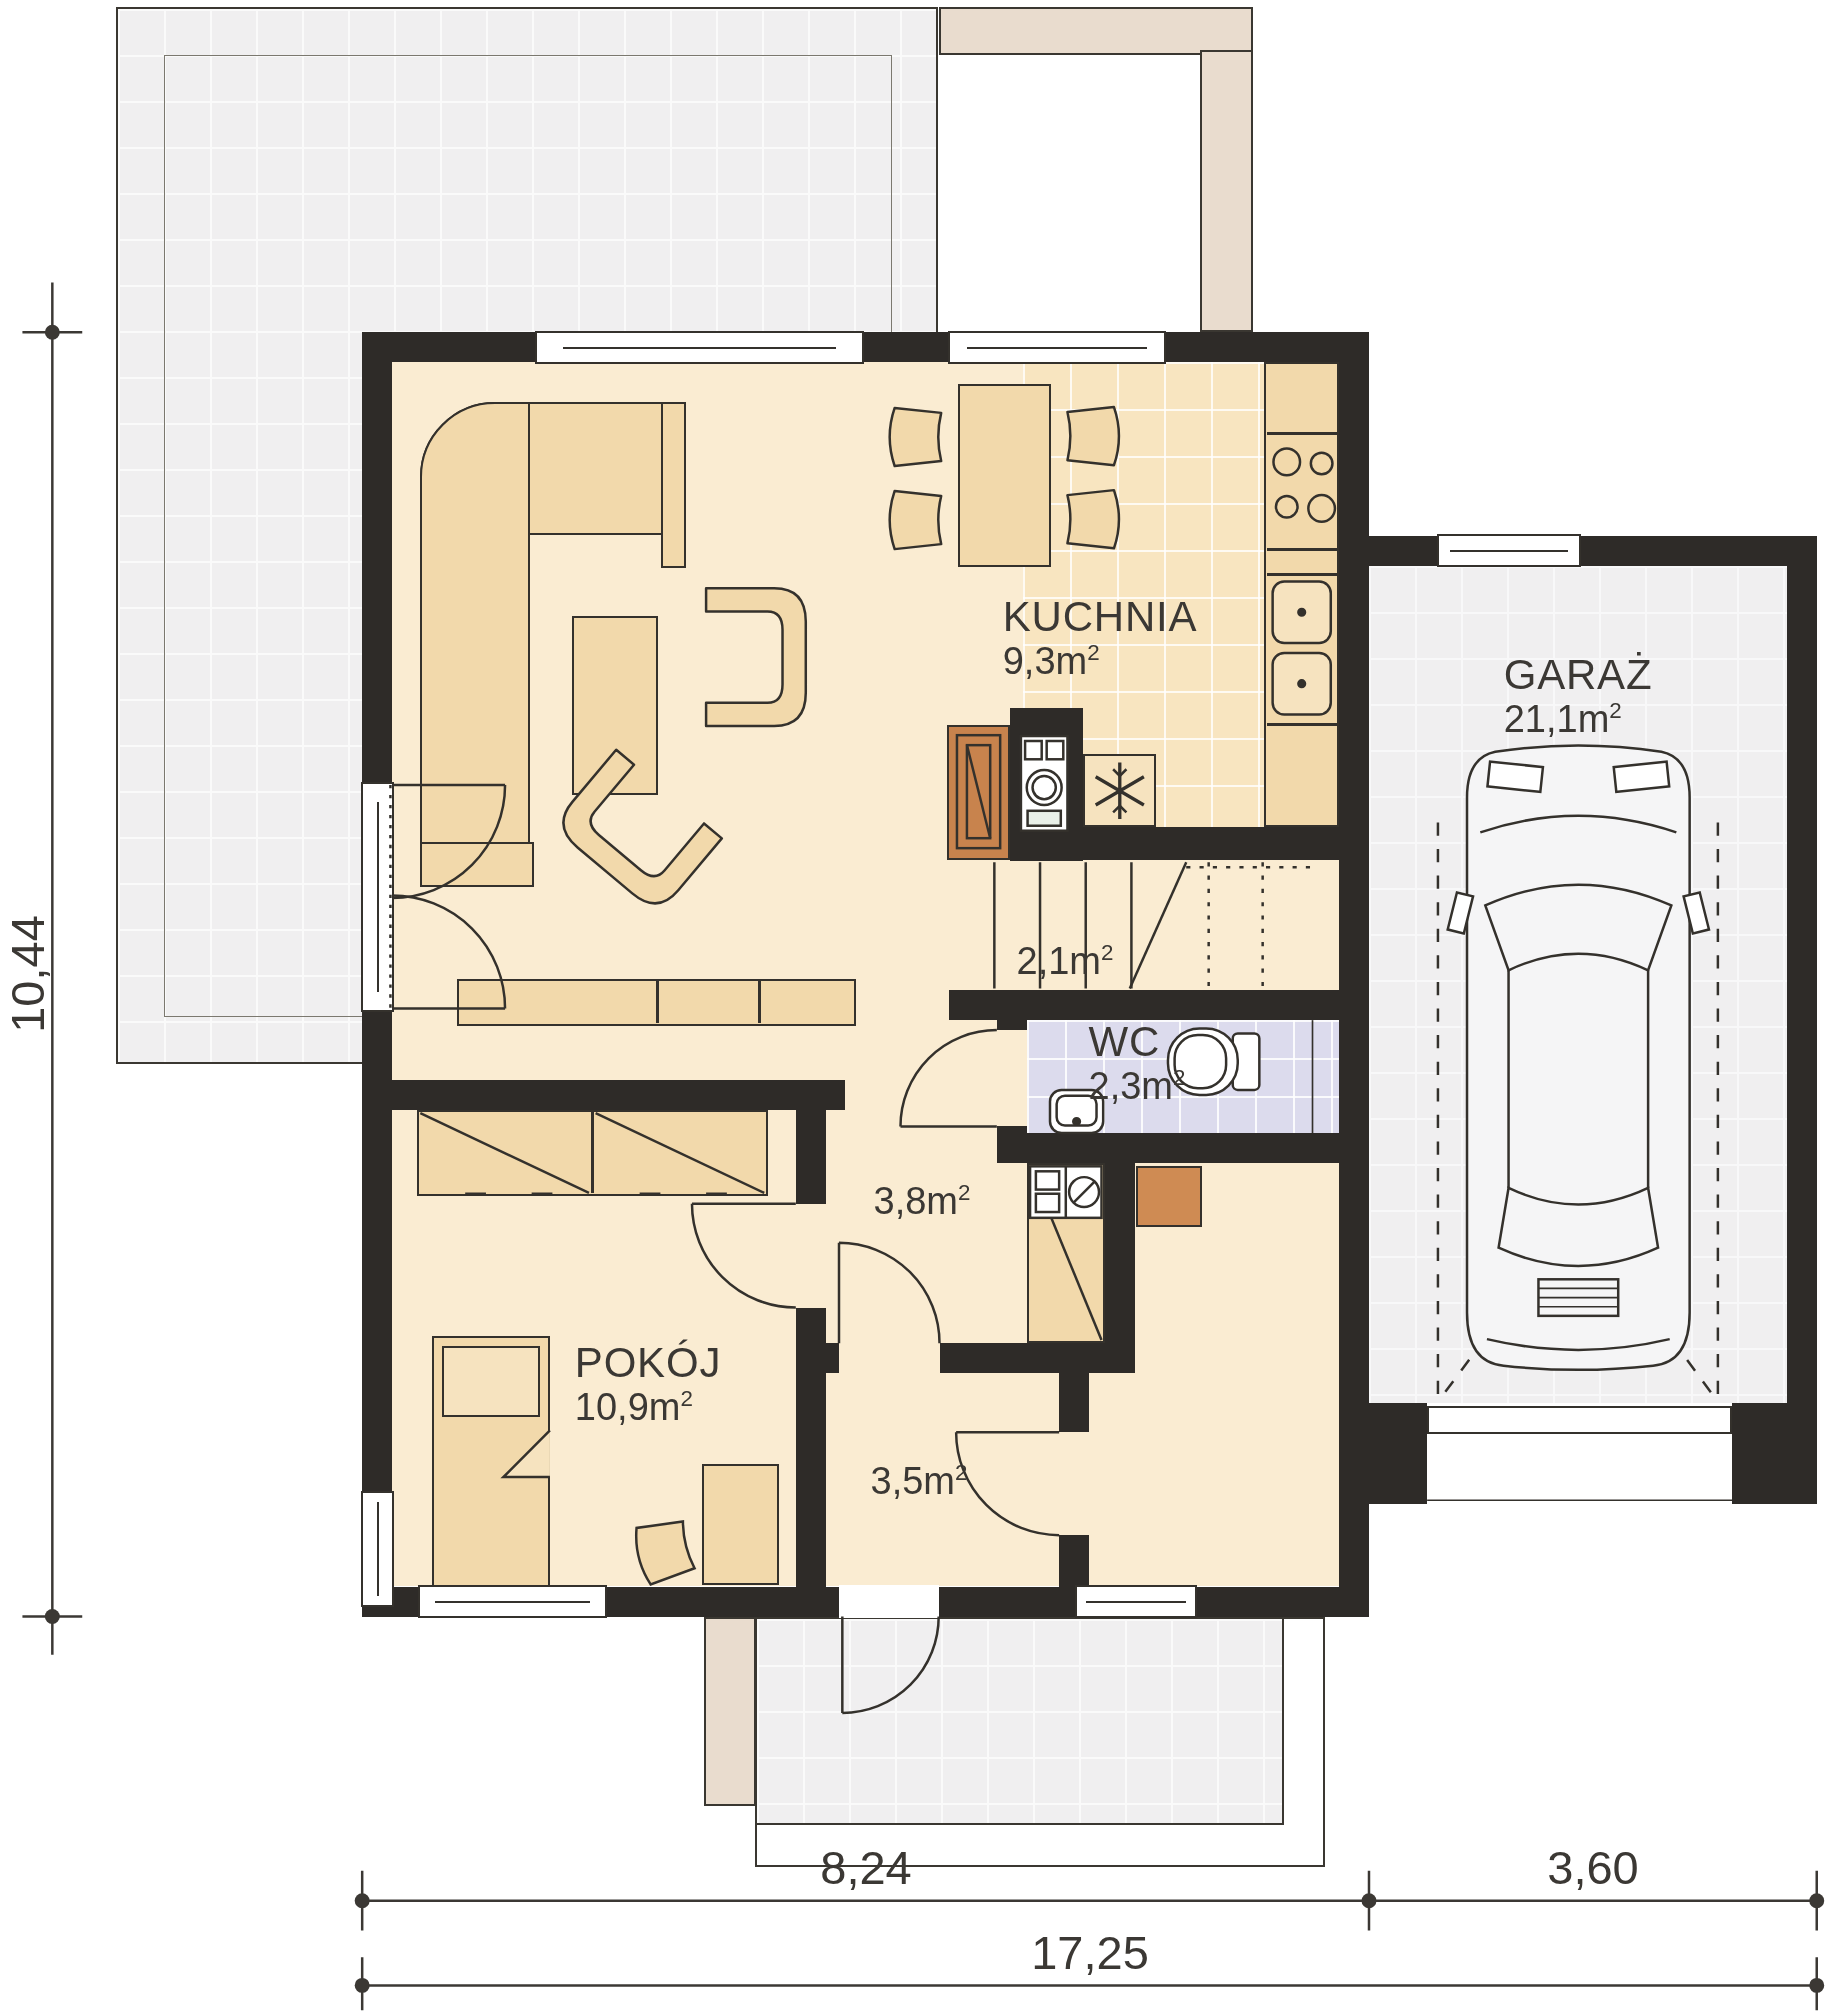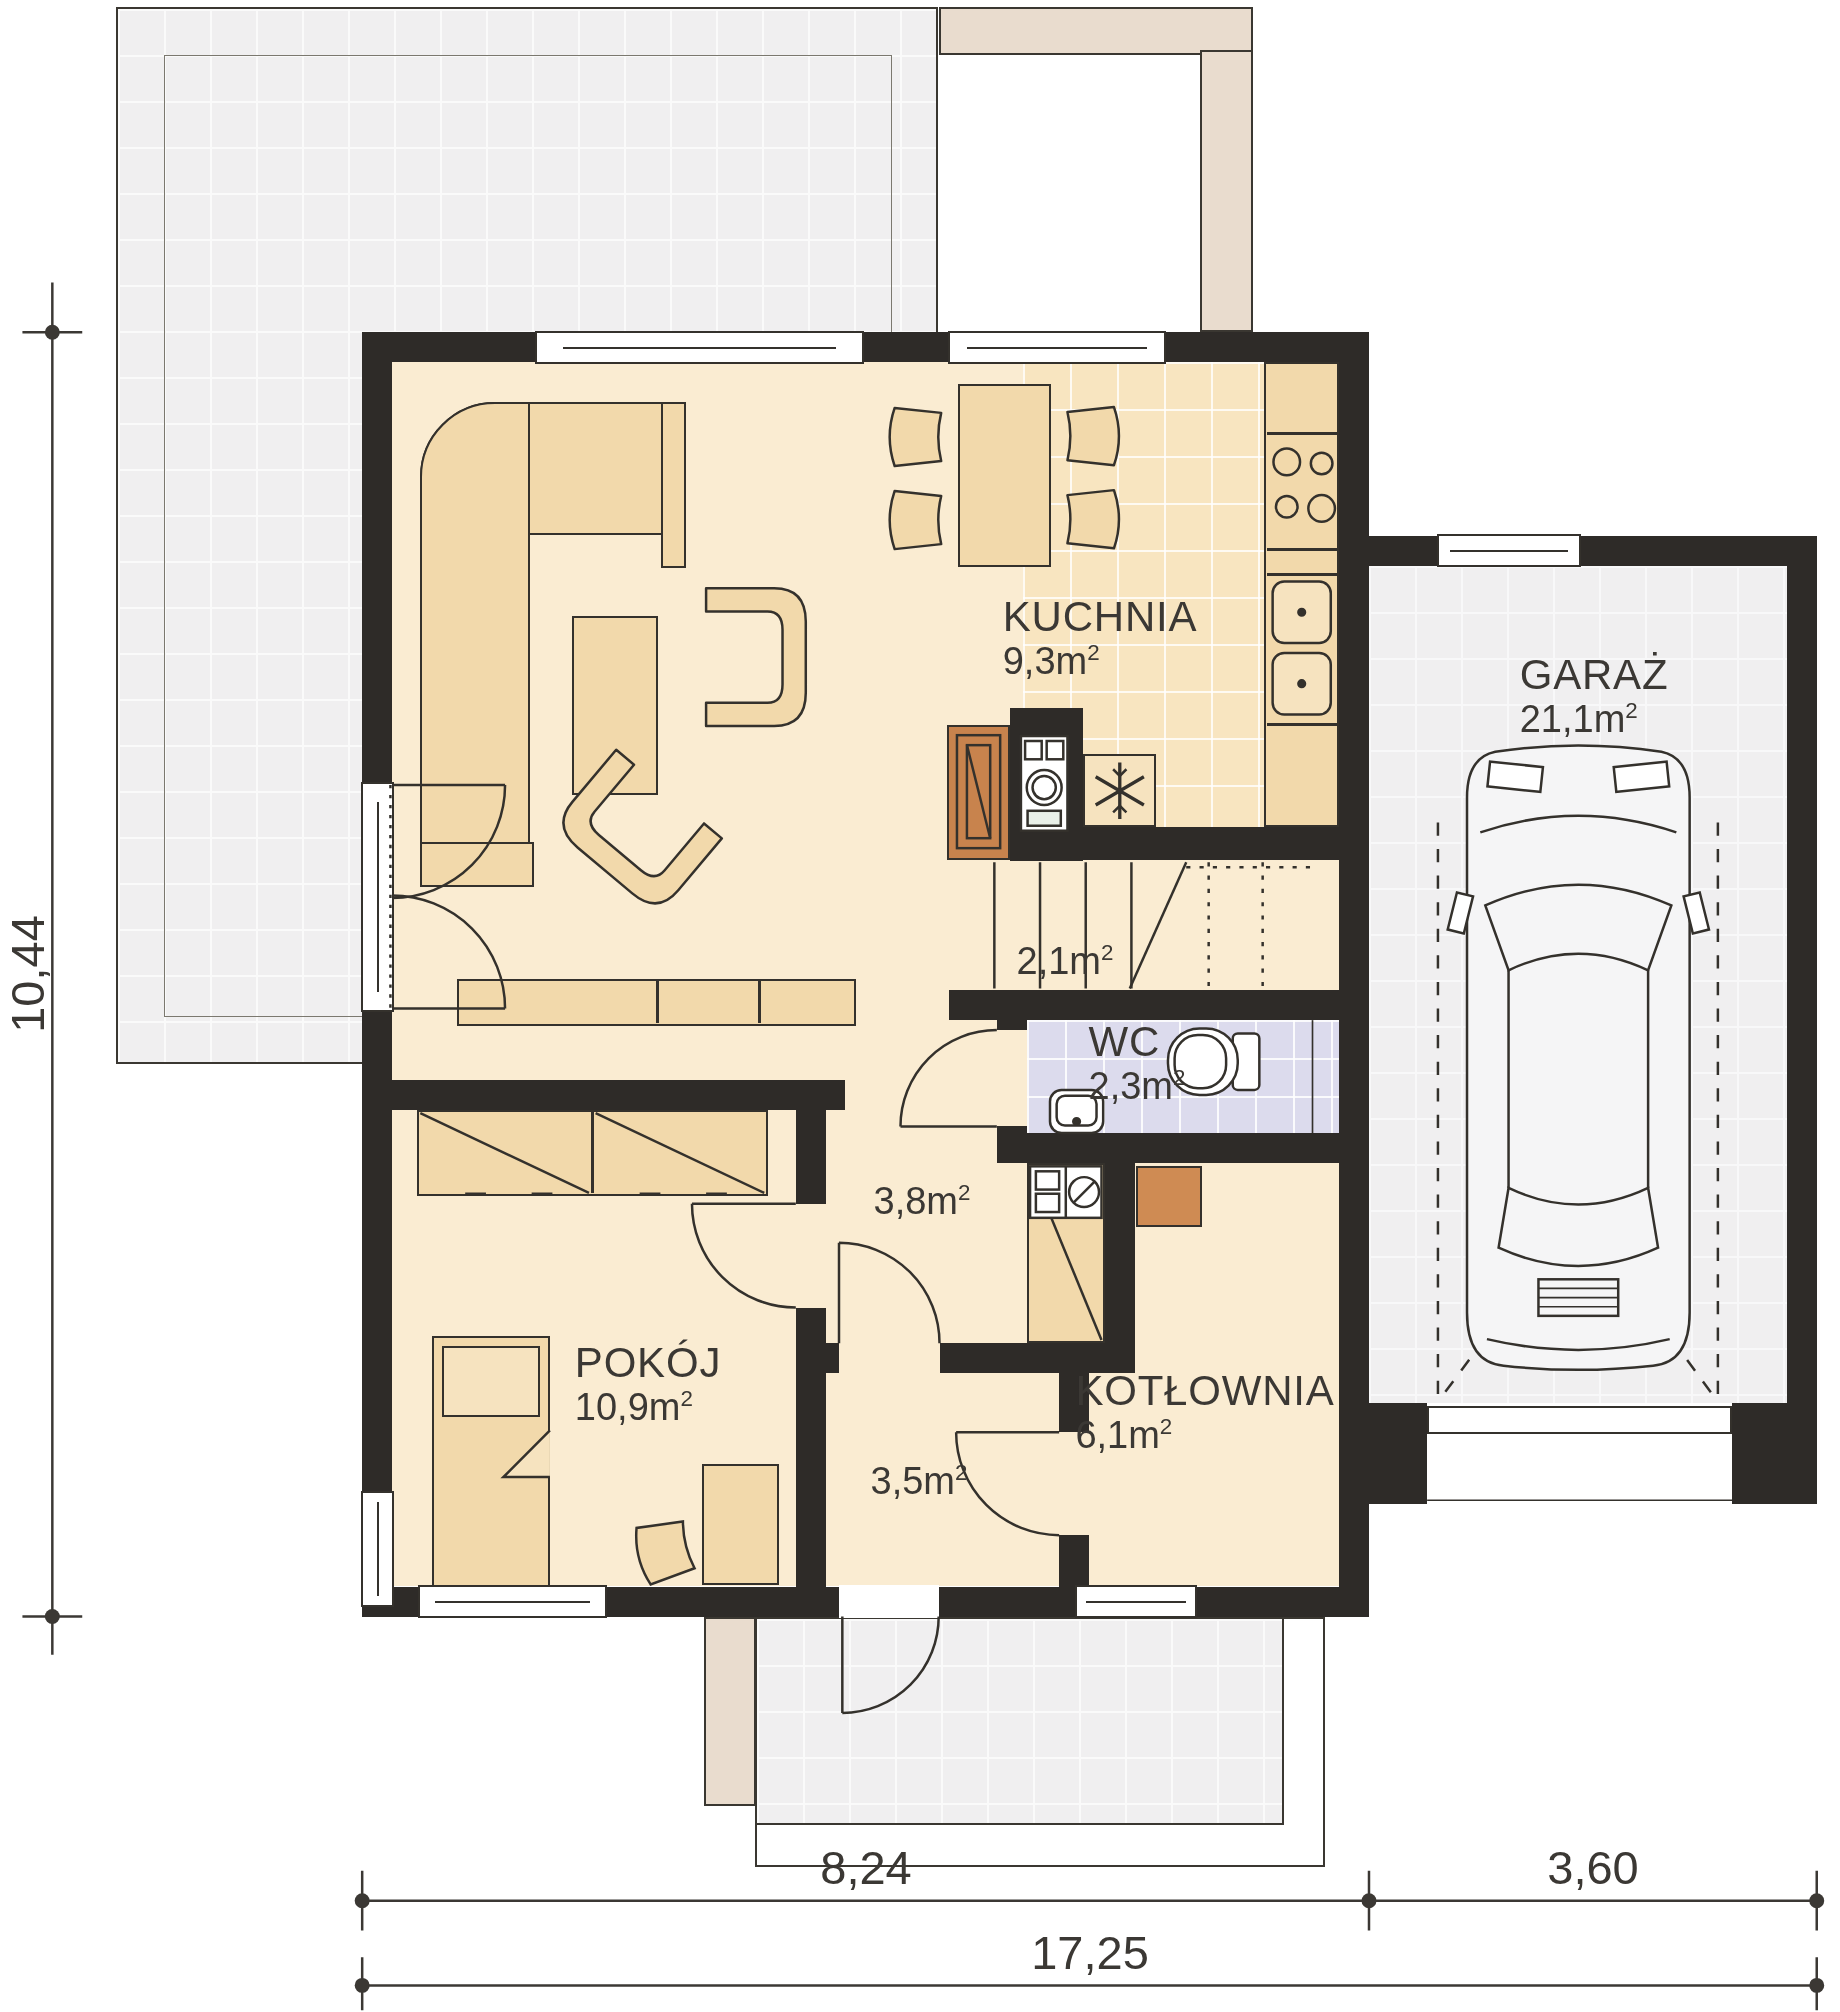--- a/index.html
+++ b/index.html
@@ -270,44 +270,40 @@
         <circle cx="436" cy="2390" r="9"></circle>
           <circle cx="2187" cy="2390" r="9"></circle>
       </g>
     </g>
   </svg>
 
   <div class="room-label" style="left:1100px;top:593px;">
     <div class="room-name">KUCHNIA</div>
     <div class="room-area"><span>9,3</span><span>m</span><sup>2</sup></div>
   </div>
-  <div class="room-label" style="left:1578px;top:651px;margin-left:16px;">
+  <div class="room-label" style="left:1578px;top:651px;">
     <div class="room-name">GARAŻ</div>
     <div class="room-area"><span>21,1</span><span>m</span><sup>2</sup></div>
   </div>
   <div class="room-label" style="left:1065px;top:940px;">
     <div class="room-area"><span>2,1</span><span>m</span><sup>2</sup></div>
   </div>
   <div class="room-label" style="left:1105px;top:1018px;margin-left:32px;">
     <div class="room-name">WC</div>
     <div class="room-area"><span>2,3</span><span>m</span><sup>2</sup></div>
   </div>
   <div class="room-label" style="left:922px;top:1180px;">
     <div class="room-area"><span>3,8</span><span>m</span><sup>2</sup></div>
   </div>
   <div class="room-label" style="left:648px;top:1339px;">
     <div class="room-name">POKÓJ</div>
     <div class="room-area"><span>10,9</span><span>m</span><sup>2</sup></div>
   </div>
   <div class="room-label" style="left:919px;top:1460px;">
     <div class="room-area"><span>3,5</span><span>m</span><sup>2</sup></div>
-  </div>
-  <div class="room-label" style="left:1205px;top:1367px;">
-    <div class="room-name">KOTŁOWNIA</div>
-    <div class="room-area"><span>6,1</span><span>m</span><sup>2</sup></div>
   </div>
 
   <div class="dim-label rot" style="left:26.6px;top:974px;">10,44</div>
   <div class="dim-label" style="left:866px;top:1867px;">8,24</div>
   <div class="dim-label" style="left:1593px;top:1867px;">3,60</div>
   <div class="dim-label" style="left:1090px;top:1952px;">17,25</div>
 
 </div>
 
 

